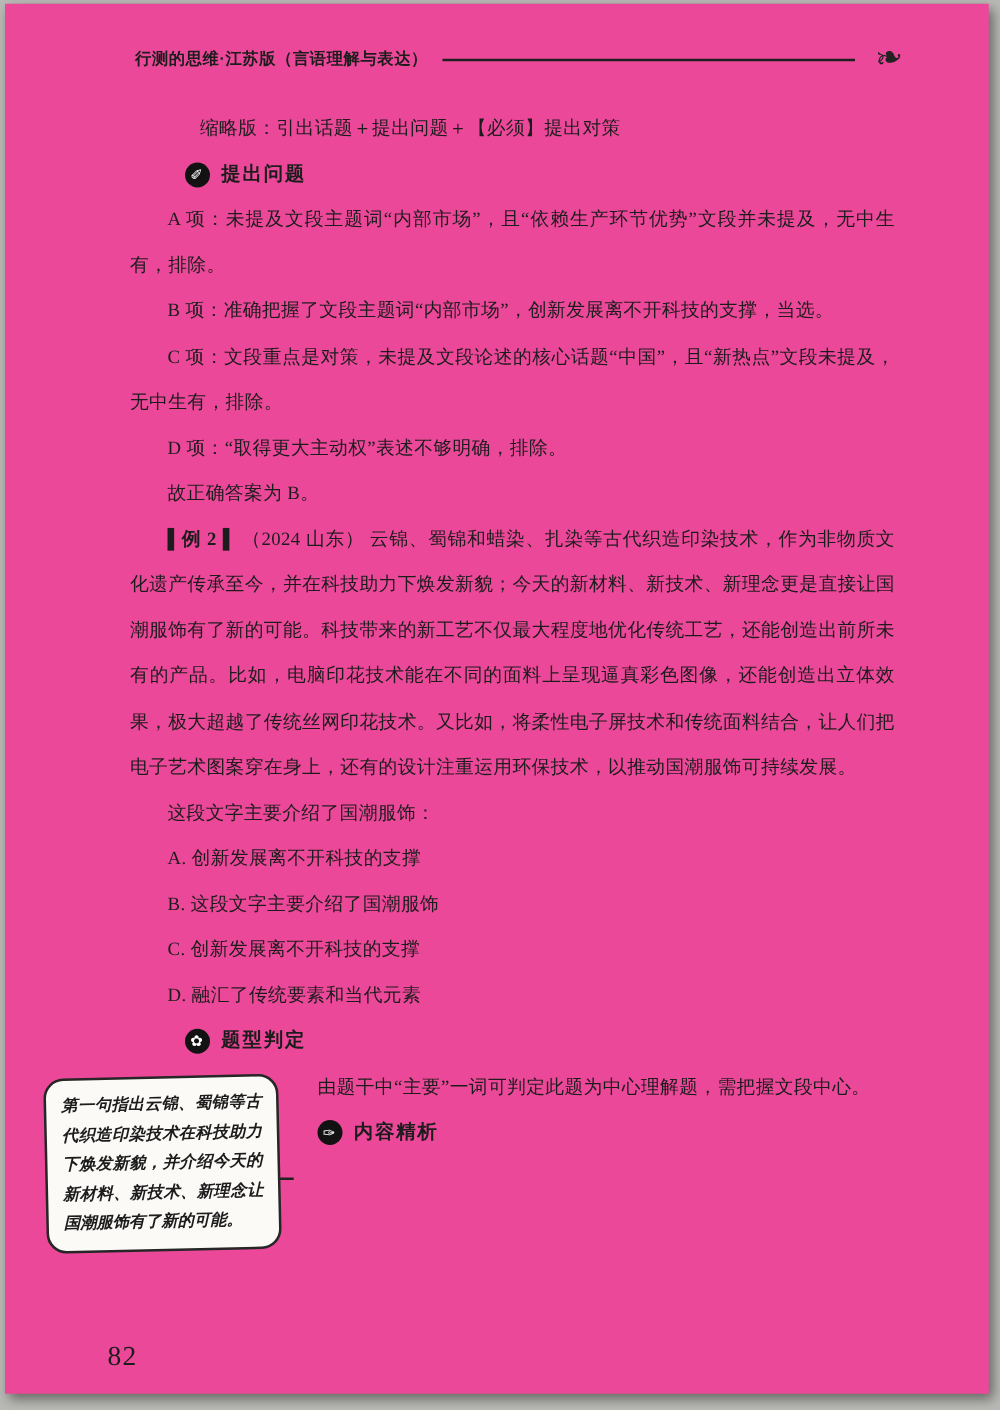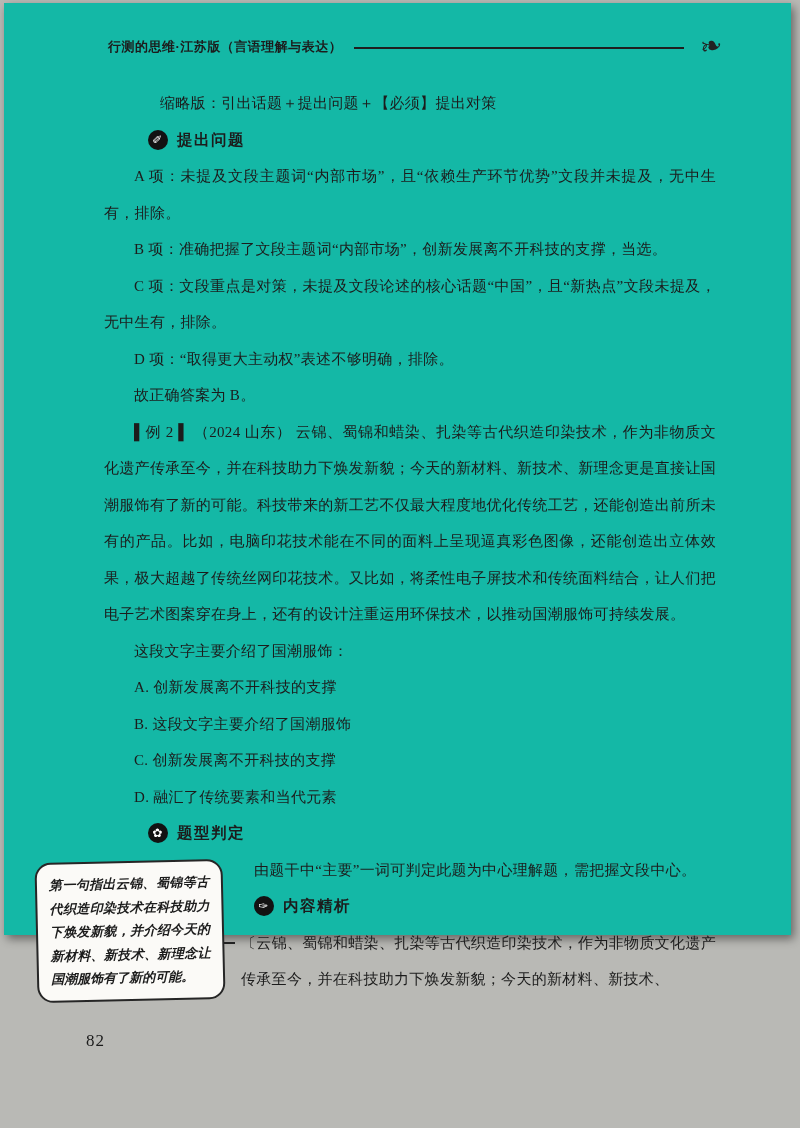--- a/index.html
+++ b/index.html
@@ -6,22 +6,22 @@
   html,body { width: 800px; height: 1128px; }
   body {
     background: #b9b9b5;
     font-family: "Liberation Serif", "DejaVu Serif", serif;
     color: #1c1c1c;
     position: relative;
     overflow: hidden;
   }
   .page {
     position: absolute; left: 4px; top: 3px;
-    width: 787px; height: 932px;
-    background: #14b8a6;
+    width: 787px; height: 1112px;
+    background: #ec4899;
     box-shadow: 3px 4px 9px rgba(0,0,0,.45);
   }
   
   .header { position: absolute; top: 30px; left: 104px; right: 68px; display: flex; align-items: center; }
   .header-title {
     font-family: "Liberation Sans", "DejaVu Sans", sans-serif;
     font-weight: bold; font-size: 13px; letter-spacing: .5px; white-space: nowrap;
   }
   .header-rule { flex: 1; height: 0; border-top: 2px solid #1f1f1f; margin: 2px 16px 0 12px; }
   .logo { font-size: 27px; line-height: 1; transform: rotate(-12deg); color: #222; }
@@ -38,38 +38,38 @@
     font-family: "Liberation Sans", "DejaVu Sans", sans-serif;
     font-size: 15.5px; font-weight: bold; letter-spacing: 1.5px;
     margin-left: 44px; display: flex; align-items: center; line-height: 36.5px;
   }
   .cicon {
     display: inline-flex; align-items: center; justify-content: center;
     width: 20px; height: 20px; border-radius: 50%;
     background: #121212; color: #fff; font-size: 12px;
     margin-right: 9px; flex: 0 0 20px; font-style: normal;
   }
-  .exlabel { font-weight: normal; letter-spacing: .5px; }
+  .exlabel { font-weight: bold; letter-spacing: .5px; }
   .shift-1 { margin-left: 120px; }
   h3.shift-2 { margin-left: 150px; }
   .excerpt { margin-left: 137px; text-indent: 0; position: relative; }
   .leader { position: absolute; left: -34px; top: 17px; width: 28px; height: 2px; background: #222; }
   
   .margin-note {
     position: absolute; left: 32px; top: 858px; width: 188px;
     border: 2px solid #262626; border-radius: 16px;
     padding: 9px 12px;
     font-family: "DejaVu Sans", "Liberation Sans", sans-serif;
     font-style: italic; font-weight: bold;
     font-size: 13px; line-height: 23.5px;
     transform: rotate(-1.3deg);
     text-align: justify;
     background: #fbfaf7;
   }
-  .page-number { position: absolute; left: 82px; top: 1028px; font-size: 17px; letter-spacing: 1px; }
+  .page-number { position: absolute; left: 82px; top: 1069px; font-size: 22px; letter-spacing: 1px; }
 </style>
 </head>
 <body>
 
 <div class="page">
 
   <div class="header">
     <span class="header-title">行测的思维·江苏版（言语理解与表达）</span>
     <span class="header-rule"></span>
     <span class="logo">❧</span>
@@ -110,21 +110,20 @@
 
     <p class="para shift-1">由题干中“主要”一词可判定此题为中心理解题，需把握文段中心。</p>
 
     <h3 class="sec shift-2">
       <span class="cicon">✑</span>
       <span>内容精析</span>
     </h3>
 
     <p class="excerpt">
       <span class="leader"></span>
-      <span>〔云锦、蜀锦和蜡染、扎染等古代织造印染技术，作为非物质文化遗产传承至今，并在科技助力下焕发新貌；今天的新材料、新技术、</span>
     </p>
 
   </div>
 
   <div class="margin-note">第一句指出云锦、蜀锦等古代织造印染技术在科技助力下焕发新貌，并介绍今天的新材料、新技术、新理念让国潮服饰有了新的可能。</div>
 
   <div class="page-number">82</div>
 
 </div>
 

